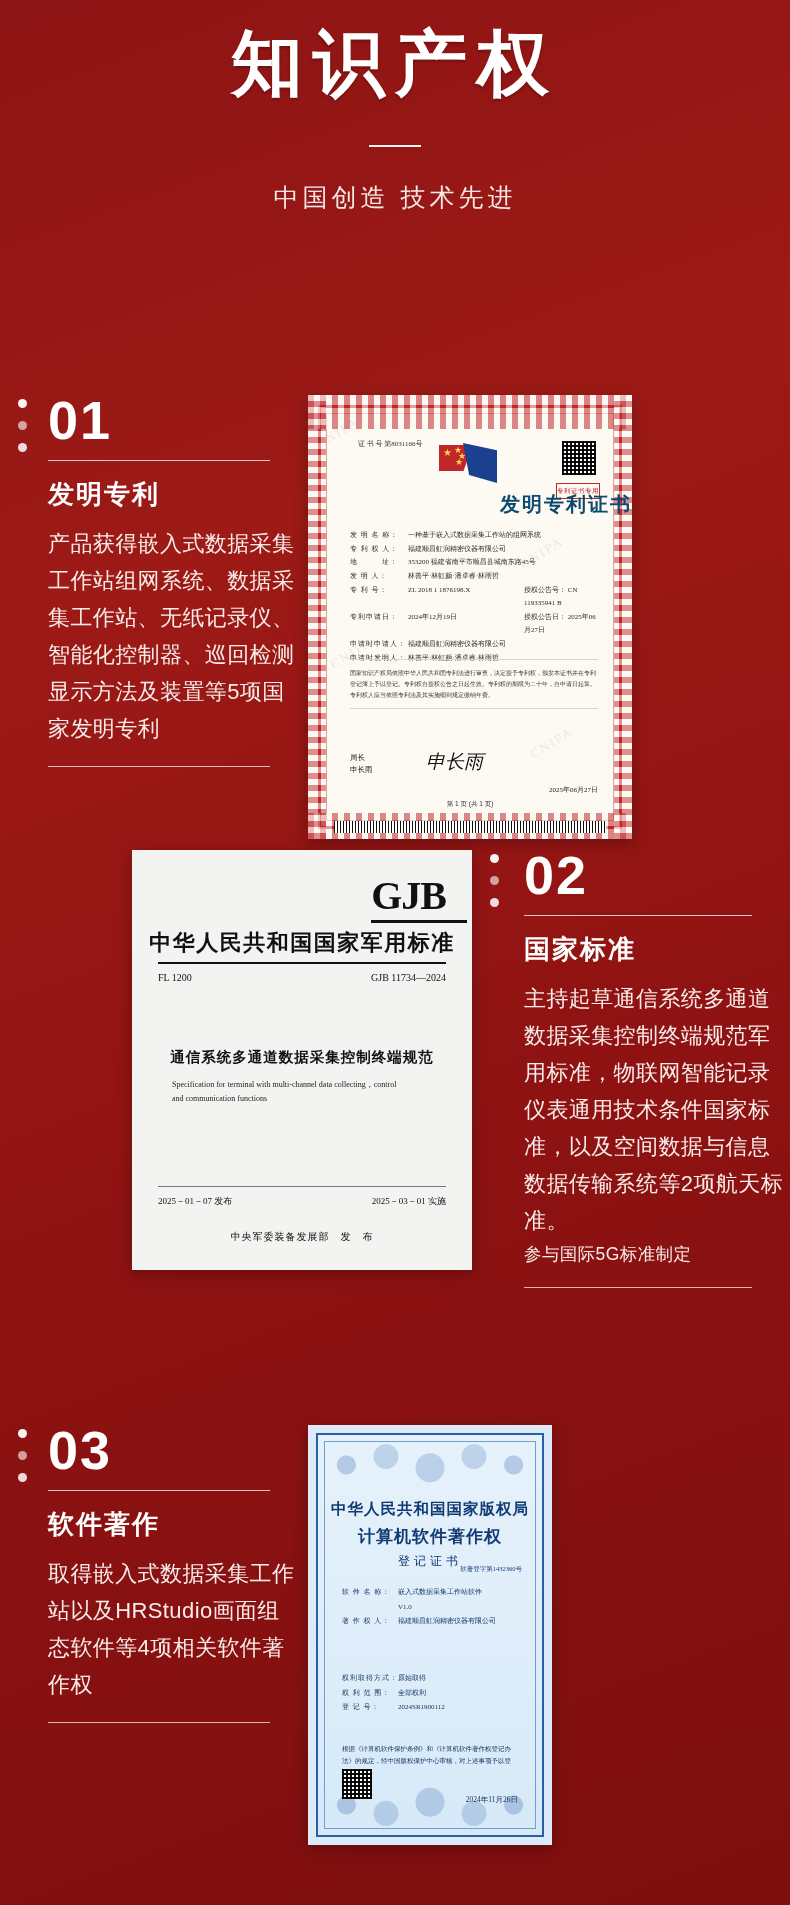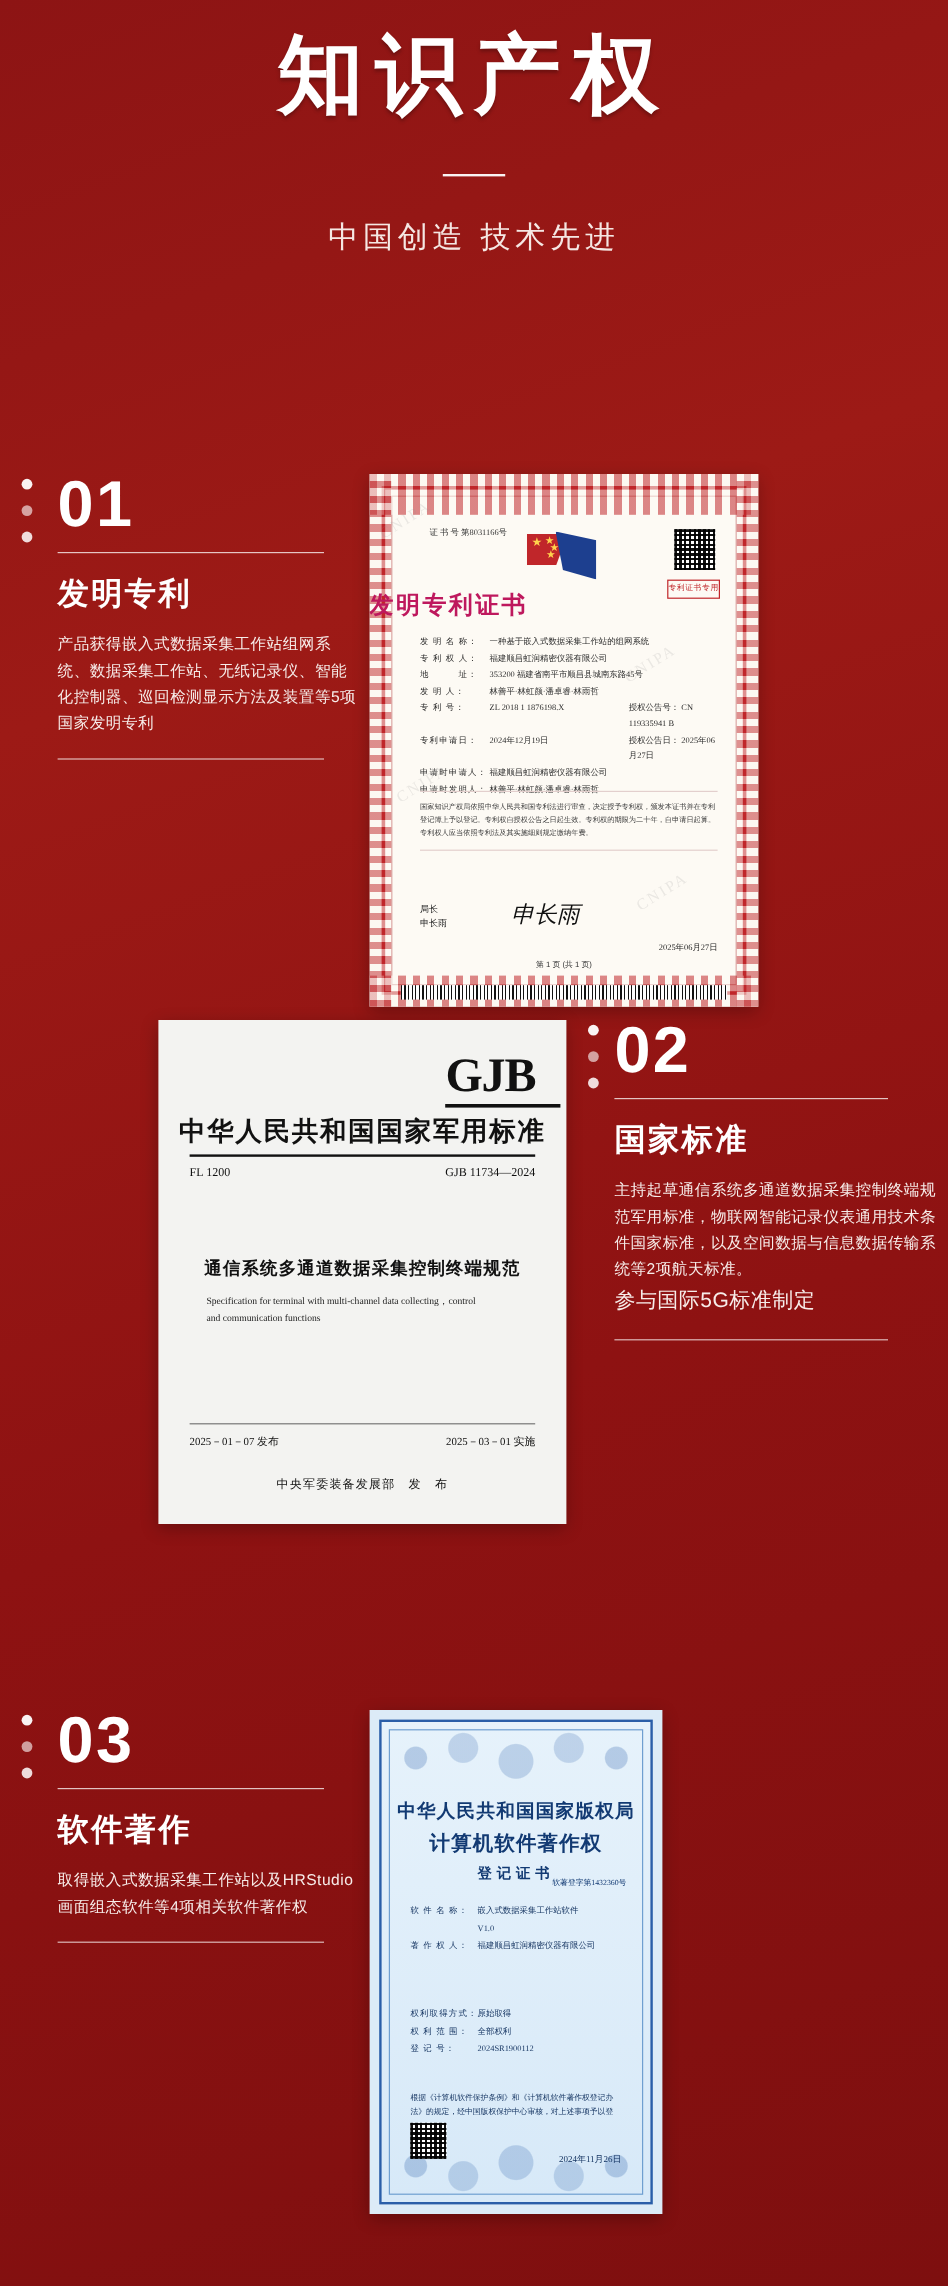--- a/index.html
+++ b/index.html
@@ -59,21 +59,21 @@
   .row.reverse { flex-direction: row-reverse; }
 
   
   .txtblock {
     width: 300px;
     position: relative;
     padding-left: 48px;
     box-sizing: border-box;
   }
   .txtblock.right {
-    padding-left: 40px;
+    padding-left: 52px;
     width: 318px;
   }
 
   .dots {
     position: absolute;
     left: 18px;
     top: 4px;
     width: 9px;
   }
   .dots span {
@@ -103,21 +103,21 @@
     width: 222px;
   }
   .txtblock.right .divider { width: 228px; }
   .subtitle {
     font-size: 26px;
     font-weight: bold;
     letter-spacing: 2px;
     margin-bottom: 14px;
   }
   .body {
-    font-size: 13px;
+    font-size: 22px;
     line-height: 1.68;
     color: #f7ece9;
     letter-spacing: 0.4px;
   }
   .body2 {
     font-size: 17.5px;
     line-height: 1.68;
     color: #f7ece9;
     letter-spacing: 0.4px;
   }
@@ -252,24 +252,24 @@
     color: #c0262a;
     font-size: 6.5px;
     text-align: center;
     line-height: 14px;
     letter-spacing: 0.5px;
   }
   .patent-title {
     position: absolute;
     top: 96px;
     left: 0; right: 0;
-    text-align: left;
+    text-align: right;
     font-size: 20px;
     font-weight: bold;
-    color: #be185d;
+    color: #0c4a6e;
     letter-spacing: 2px;
     font-family: "Liberation Serif", serif;
   }
   .patent-fields {
     position: absolute;
     top: 134px;
     left: 42px;
     right: 30px;
     font-size: 7px;
     color: #2a2a2a;
@@ -471,21 +471,21 @@
   .soft-title {
     position: absolute;
     top: 74px;
     left: 0; right: 0;
     text-align: center;
     color: #123a73;
     font-family: "Liberation Serif", serif;
   }
   .soft-title .l1 { font-size: 15.5px; font-weight: bold; letter-spacing: 1px; display:block; }
   .soft-title .l2 { font-size: 17px; font-weight: bold; letter-spacing: 1px; display:block; margin-top: 5px;}
-  .soft-title .l3 { font-size: 12px; font-weight: bold; letter-spacing: 4px; display:block; margin-top: 5px;}
+  .soft-title .l3 { font-size: 12px; font-weight: normal; letter-spacing: 4px; display:block; margin-top: 5px;}
   .soft-certno {
     position: absolute;
     top: 140px;
     right: 30px;
     font-size: 6.5px;
     color: #123a73;
     font-family: "Liberation Serif", serif;
   }
   .soft-fields {
     position: absolute;

